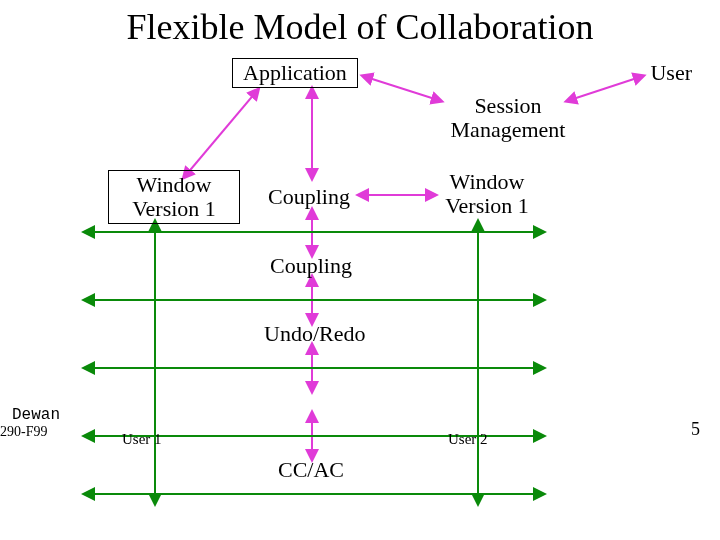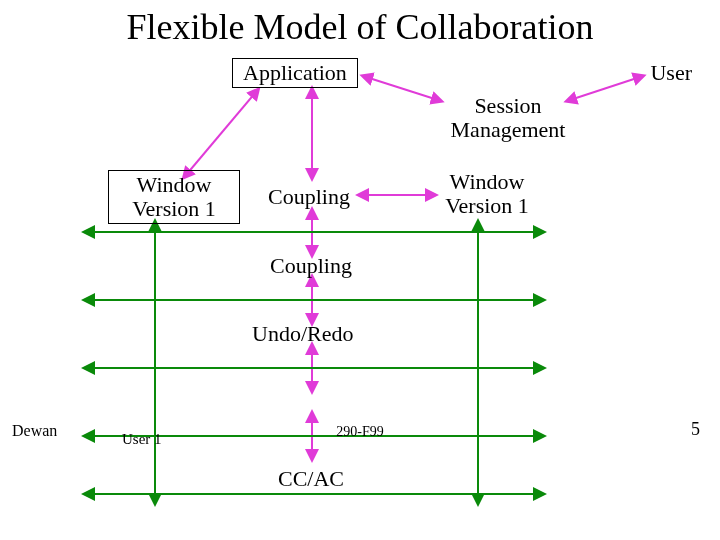--- a/index.html
+++ b/index.html
@@ -36,29 +36,29 @@
     padding: 2px 10px;
     background: transparent;
   }
   .label {
     position: absolute;
     font-size: 22px;
   }
   .footer-left {
     position: absolute;
     left: 12px;
-    bottom: 20px;
+    bottom: 36px;
     font-size: 16px;
+    font-family: Liberation Mono, monospace;
   }
   .footer-center {
     position: absolute;
     left: 0;
     width: 720px;
     bottom: 20px;
-    text-align: center;
     font-size: 14px;
   }
   .footer-right {
     position: absolute;
     right: 20px;
     bottom: 20px;
     font-size: 18px;
   }
   .user-label {
     position: absolute;
@@ -125,24 +125,25 @@
   <div class="node box" style="left:108px; top:170px; width:110px; white-space:pre-line;">Window
 Version 1</div>
 
   <div class="node" style="left:268px; top:185px;">Coupling</div>
 
   <div class="node" style="left:432px; top:170px; width:110px; white-space:pre-line;">Window
 Version 1</div>
 
   <div class="node" style="left:270px; top:254px;">Coupling</div>
 
-  <div class="node" style="left:252px; top:322px;">Undo/Redo</div>
+  <div class="node" style="left:264px; top:322px;">Undo/Redo</div>
 
 
-  <div class="node" style="left:278px; top:458px;margin-top:9px;">CC/AC</div>
+  <div class="node" style="left:278px; top:458px;">CC/AC</div>
 
   <div class="user-label" style="left:122px; bottom:12px;">User 1</div>
+  <div class="user-label" style="left:448px; bottom:12px;">User 2</div>
 
   <div class="footer-left">Dewan</div>
   <div class="footer-center">290-F99</div>
   <div class="footer-right">5</div>
 
 </div>
 
 </body></html>

